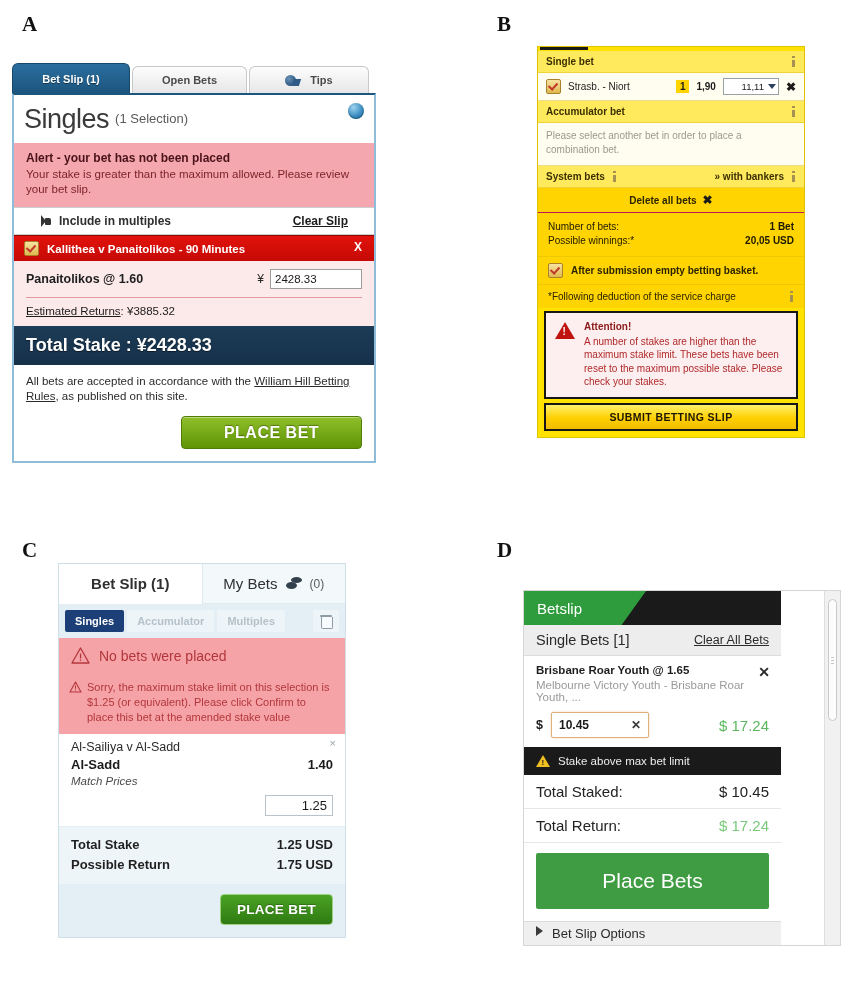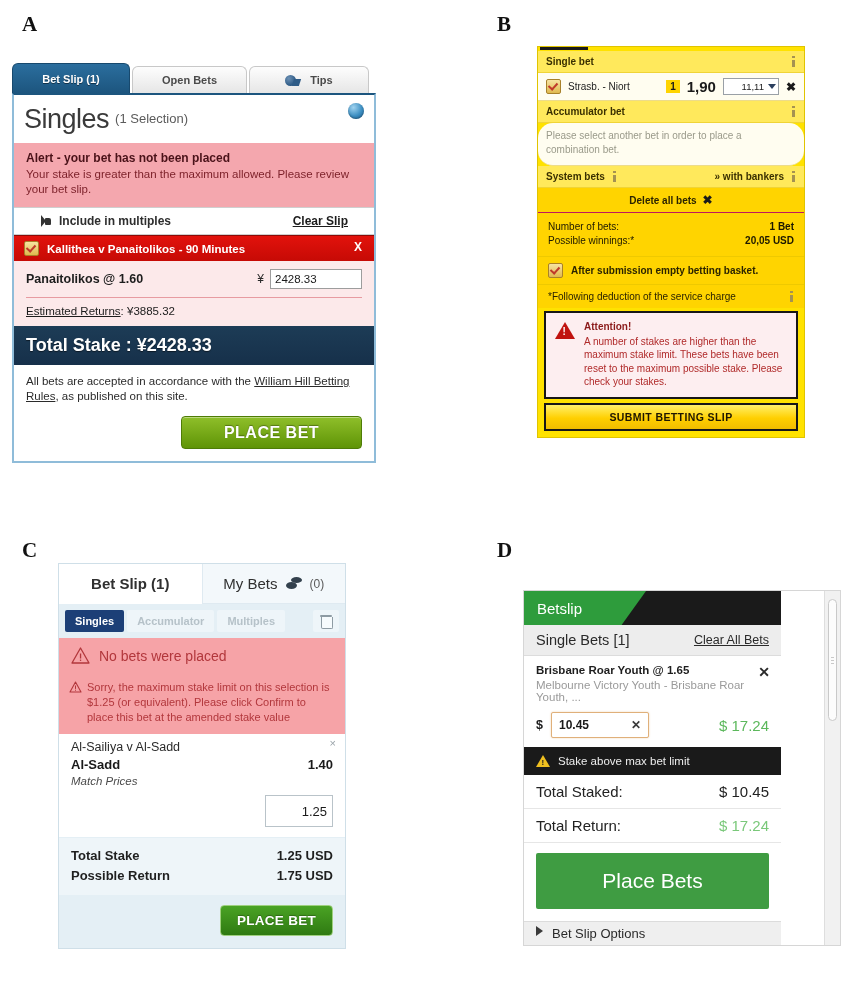--- a/index.html
+++ b/index.html
@@ -229,40 +229,40 @@
     background: #fffdf0;
     border-bottom: 1px solid #eddc8a;
     display: flex; align-items: center; gap: 7px;
     padding: 5px 8px;
   }
   .b-betrow .team { font-size: 10px; color: #1d1d1d; flex: 1; }
   .b-betrow .num {
     background: #ffd400; font-weight: bold; font-size: 10px; color:#1a1a1a;
     padding: 1px 4px;
   }
-  .b-betrow .odds { font-weight: bold; font-size: 15px; color: #1a1a1a; }
+  .b-betrow .odds { font-weight: bold; font-size: 10px; color: #1a1a1a; }
   .b-select {
     width: 56px; height: 17px;
     border: 1px solid #9aa0a6; background: #fff;
     font-size: 9.5px; text-align: right; color: #222;
     display: flex; align-items: center; justify-content: flex-end; gap: 4px;
     padding: 0 2px 0 4px; box-sizing: border-box;
     font-family: "Liberation Sans", sans-serif;
   }
   .caret-down {
     width: 0; height: 0;
     border-left: 4px solid transparent; border-right: 4px solid transparent;
     border-top: 5px solid #2b3f5e;
   }
   .x-glyph { font-weight: bold; font-size: 12px; color: #1a1a1a; }
   .b-empty {
     background: #fffdf0;
     border-bottom: 1px solid #eddc8a;
     padding: 6px 8px 8px 8px;
-    color: #9a9a8a; font-size: 10px; line-height: 14px; border-radius: 15px;
+    color: #9a9a8a; font-size: 10px; line-height: 14px;
   }
   .b-deleteall {
     background: #ffd400;
     border-bottom: 1px solid #be185d;
     padding: 5px 8px;
     text-align: right;
     font-size: 10px; color: #2b2400; font-weight: bold;
     display: flex; justify-content: center; align-items: center; gap: 6px;
   }
   .b-summary {
@@ -410,21 +410,21 @@
     position: absolute; right: 9px; top: 3px;
     font-size: 11px; color: #9aa3a9; cursor: pointer;
   }
   .c-sel .match { font-size: 12.5px; color: #2b2b2b; margin-bottom: 3px; }
   .c-sel .pickrow { display: flex; justify-content: space-between; align-items: baseline; }
   .c-sel .pick { font-size: 13px; font-weight: bold; color: #1a1a1a; }
   .c-sel .odds { font-size: 13px; font-weight: bold; color: #1a1a1a; }
   .c-sel .market { font-size: 11.5px; color: #4a4a4a; font-style: italic; margin-top: 3px; }
   .c-sel .stakerow { display: flex; justify-content: flex-end; margin-top: 8px; }
   .c-stake-input {
-    width: 68px; height: 32px;
+    width: 68px; height: 21px;
     border: 1px solid #b9c3c9; background: #fff;
     text-align: right; font-size: 13px; color: #1a1a1a;
     padding: 0 5px; box-sizing: border-box;
     font-family: "Liberation Sans", sans-serif;
   }
   .c-totals { background: #eef5f9; padding: 8px 12px 9px 12px; }
   .c-totrow {
     display: flex; justify-content: space-between;
     font-size: 13px; font-weight: bold; color: #1f1f1f;
     line-height: 20px;

